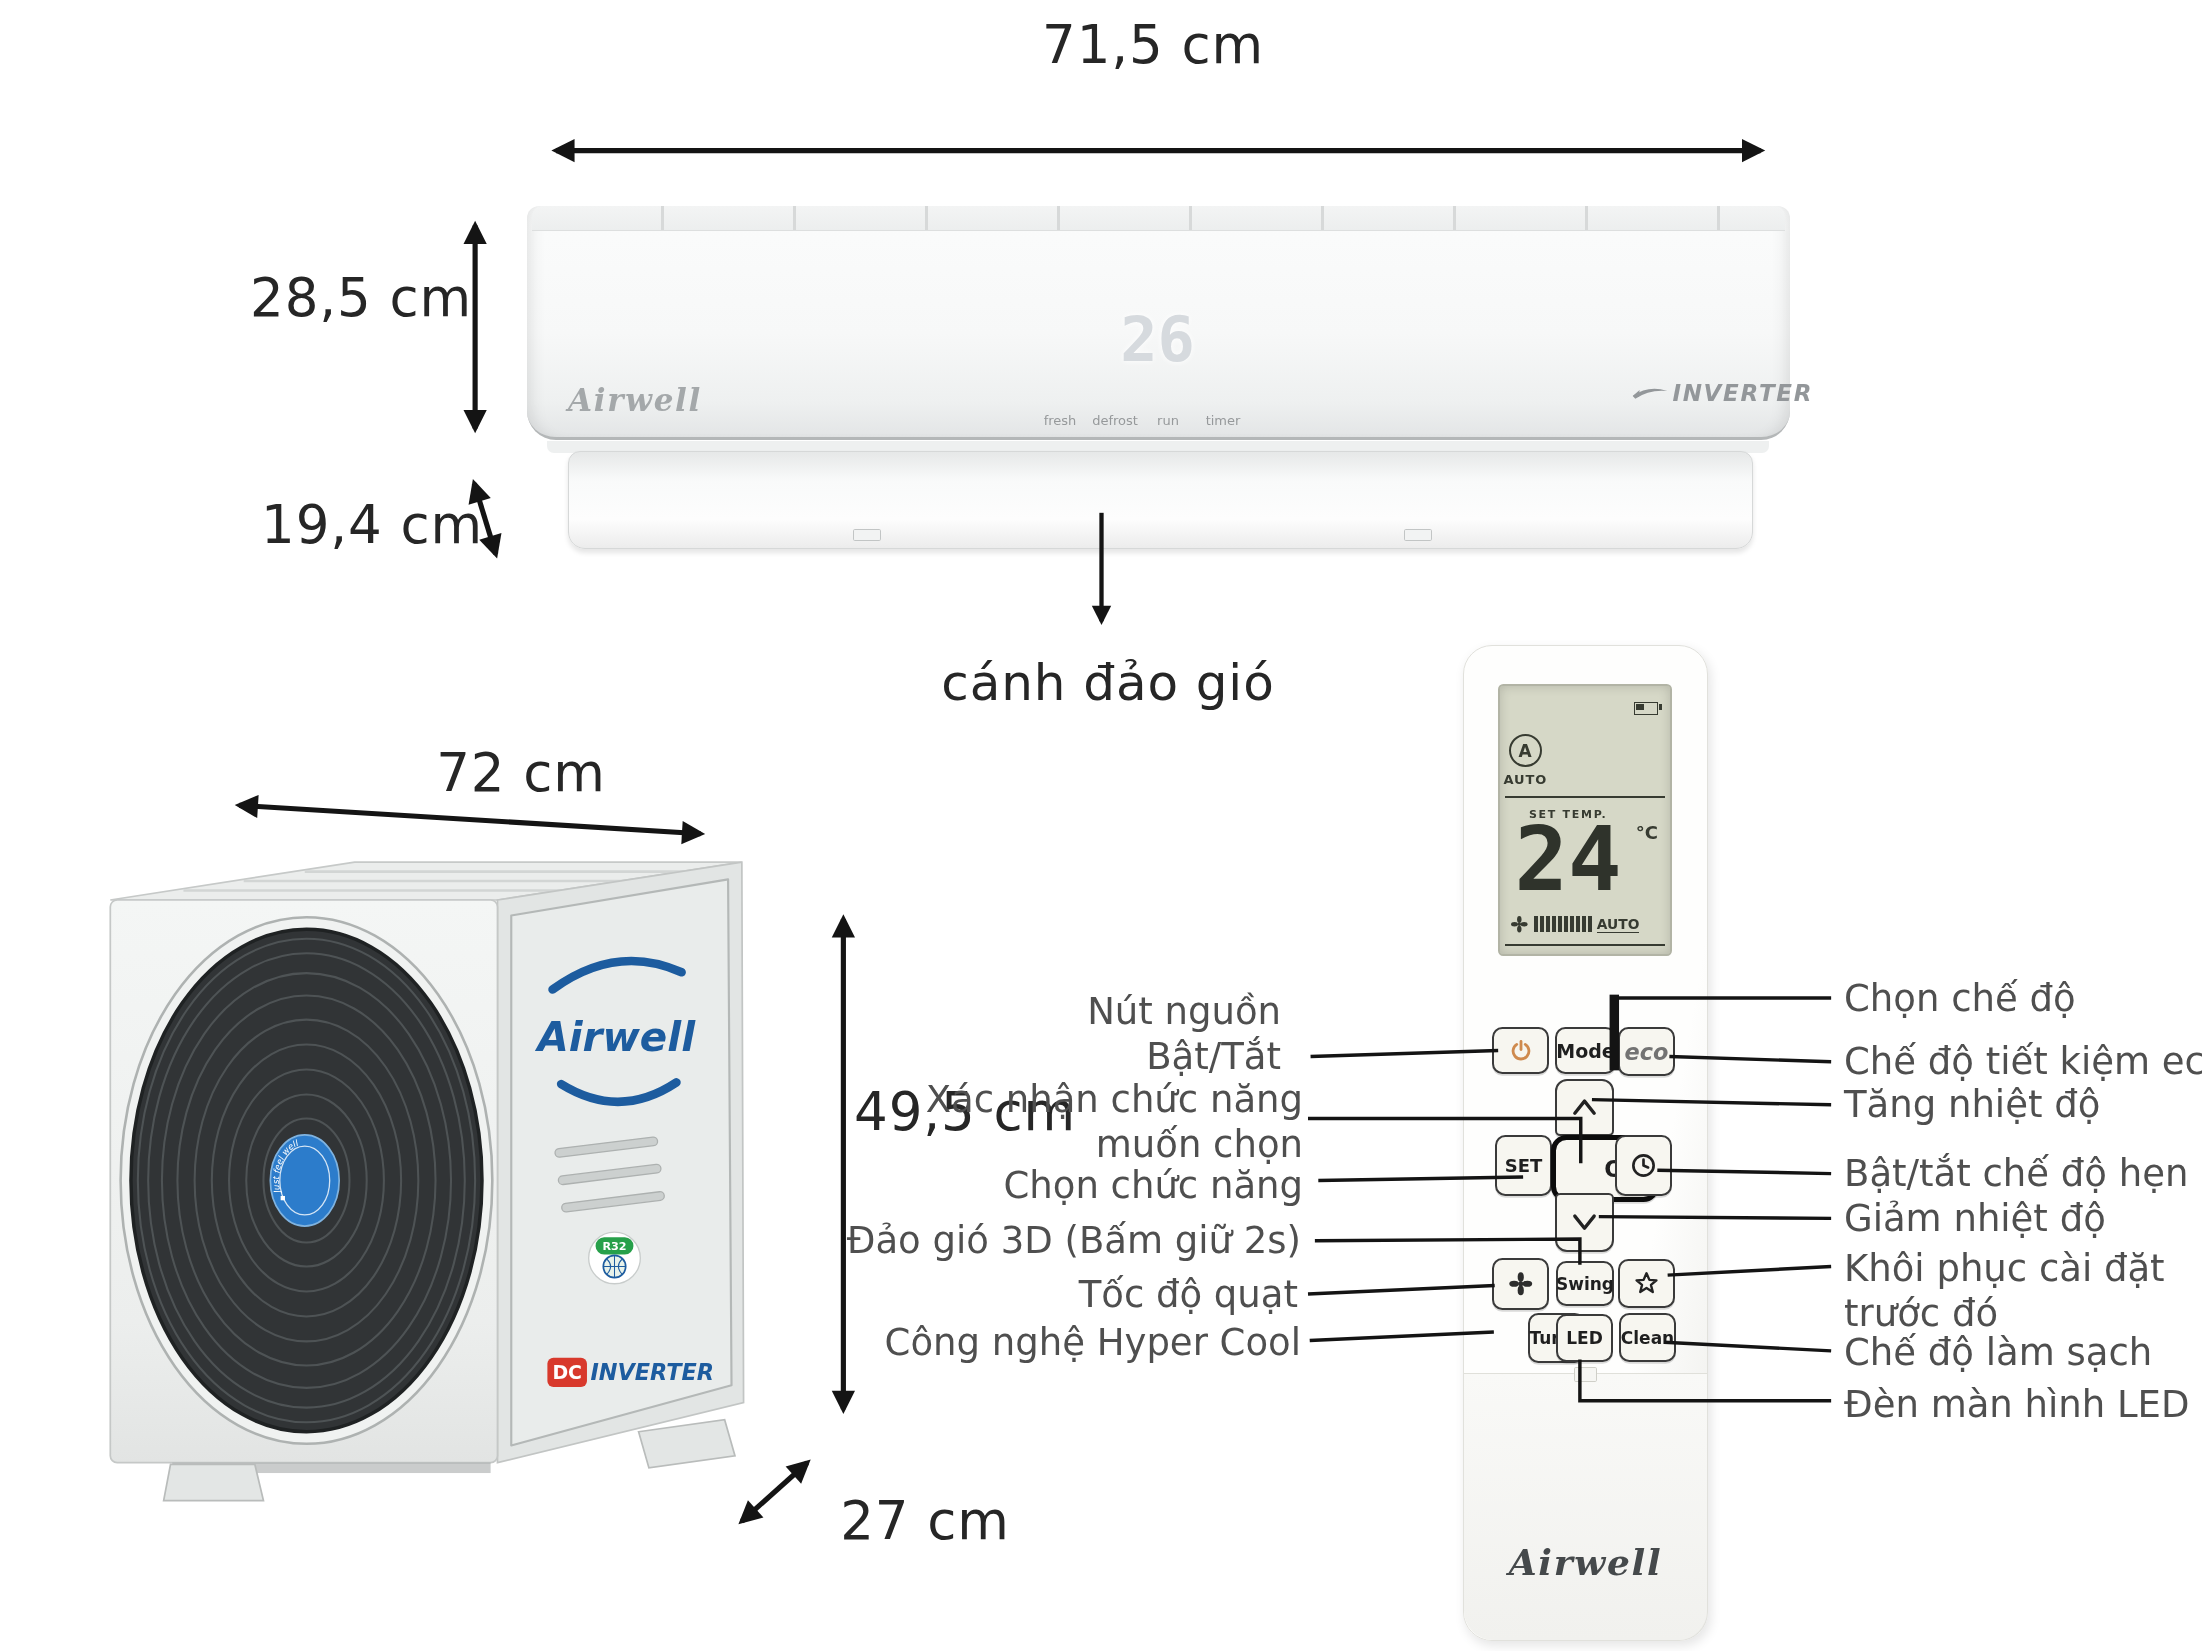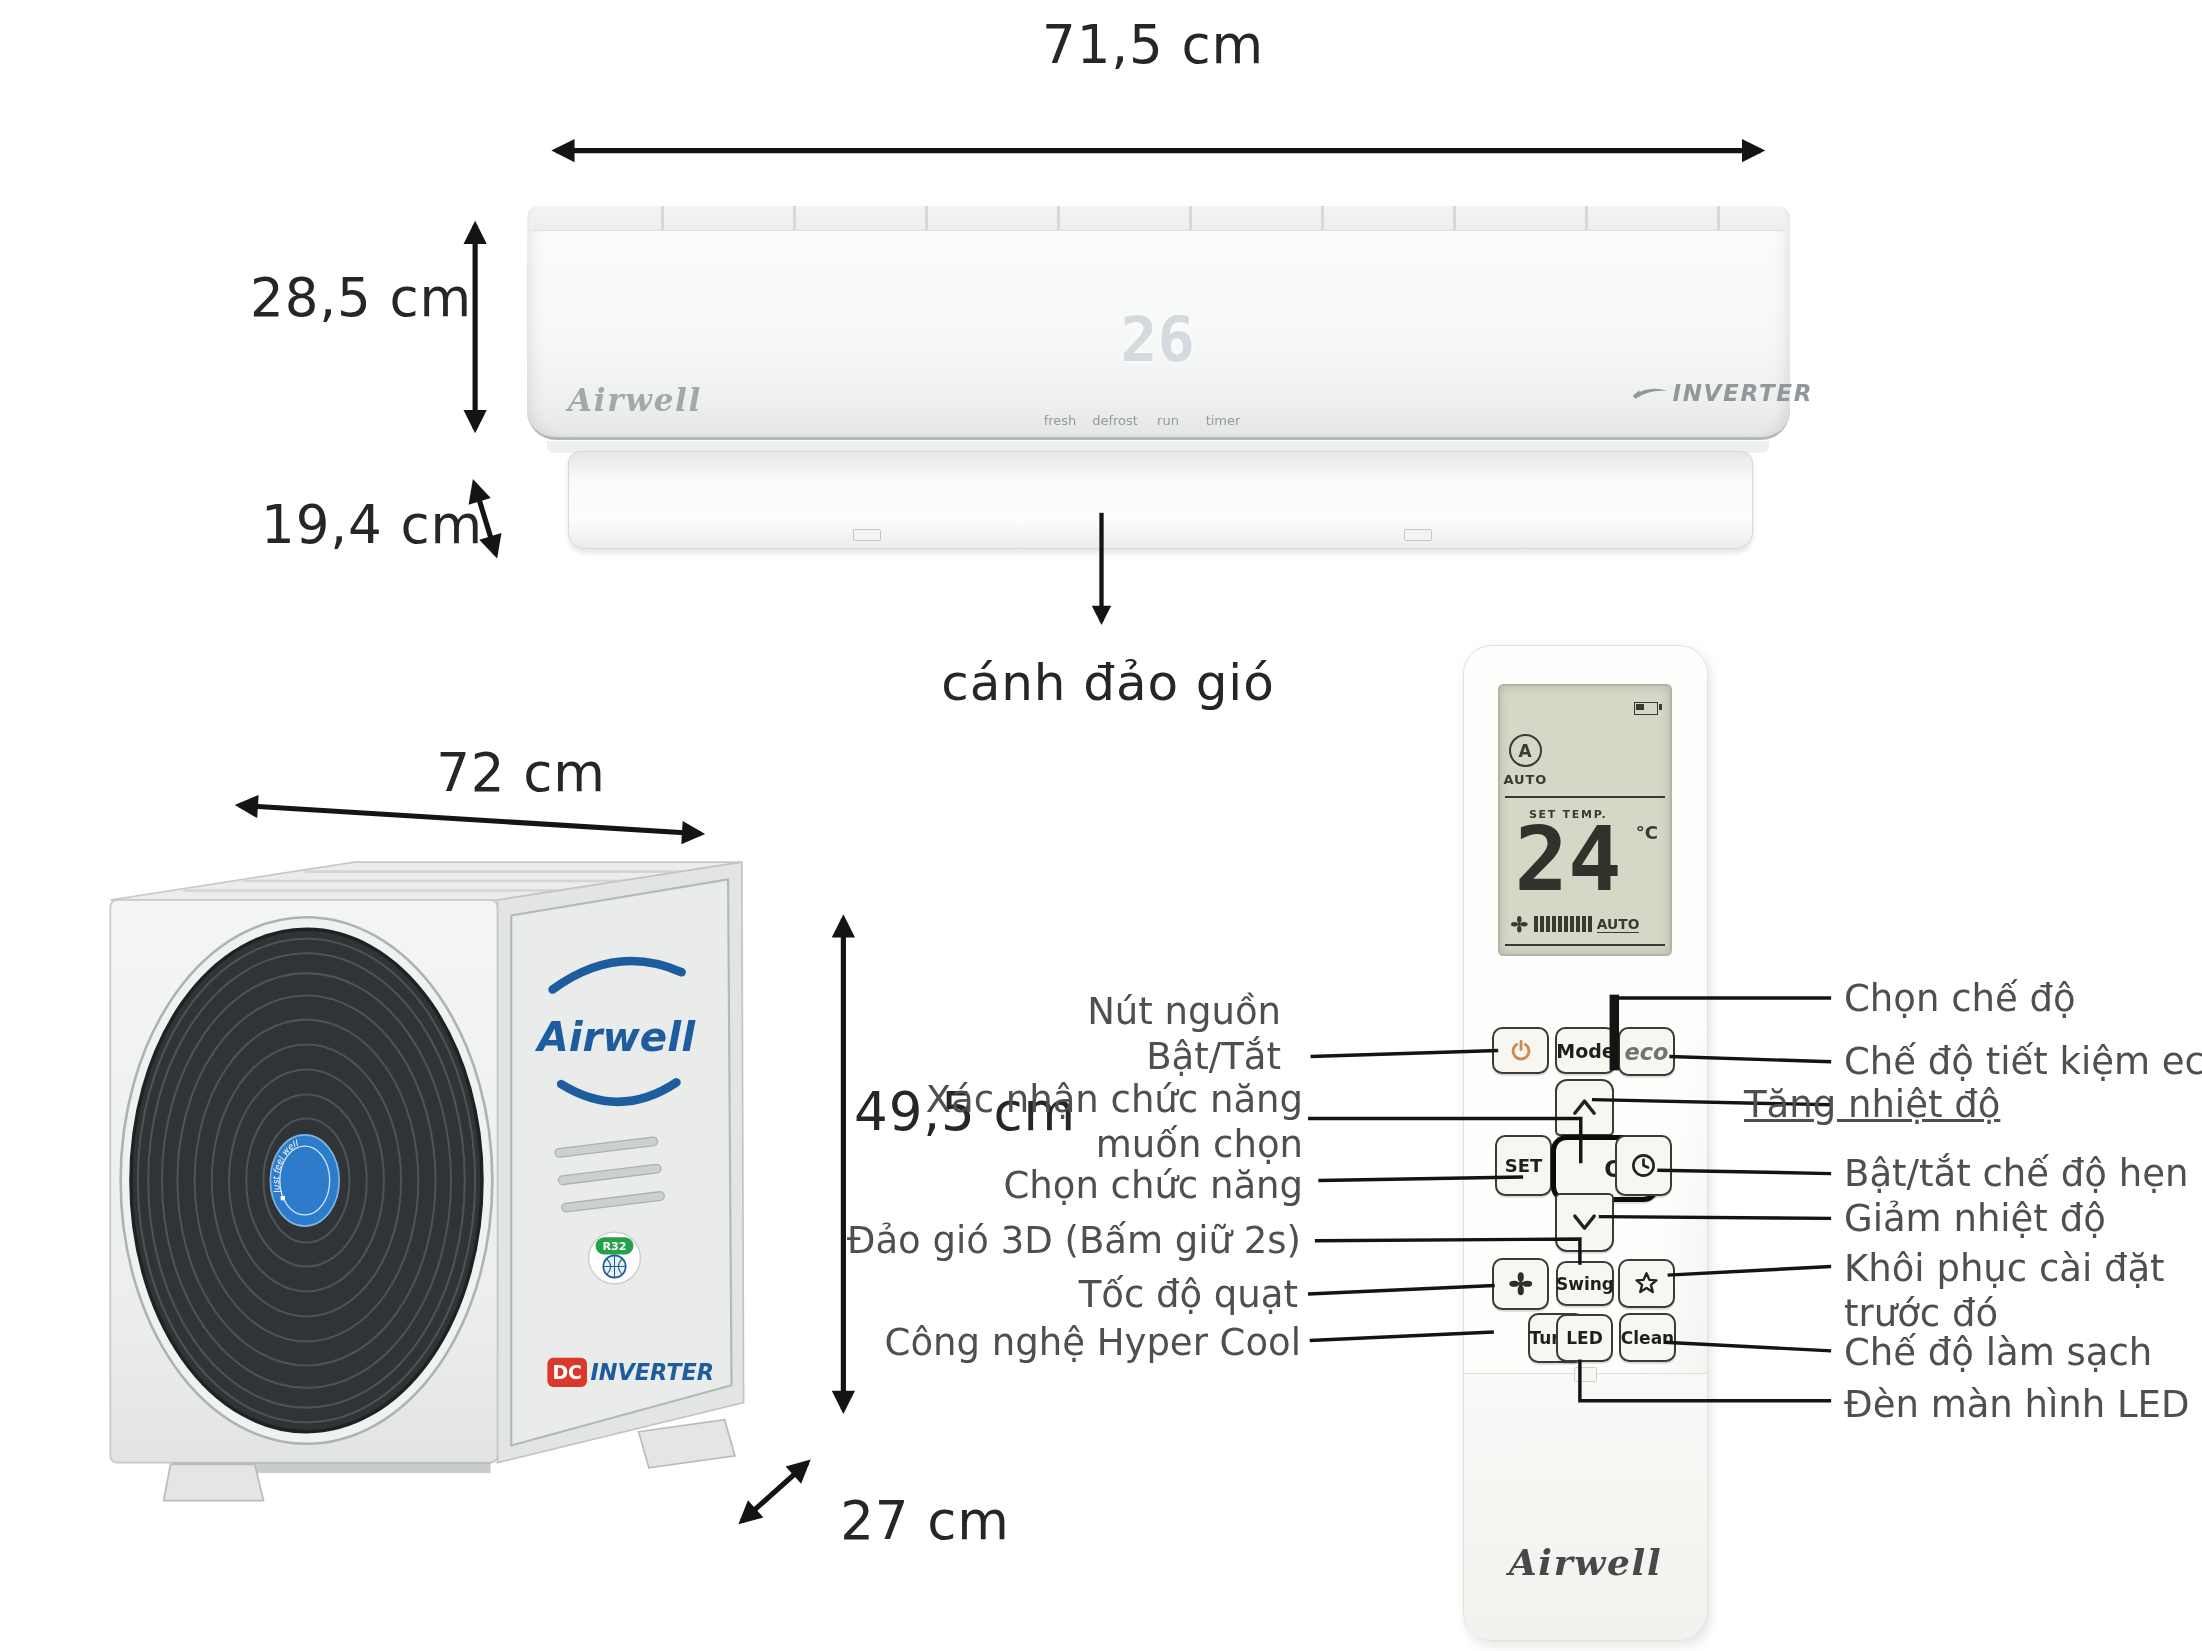--- a/index.html
+++ b/index.html
@@ -124,21 +124,21 @@
   <div class="callout right-align" style="right:902px;top:1320px;">
     <div>Công nghệ Hyper Cool</div>
   </div>
 
   <div class="callout" style="left:1844px;top:976px;">
     <div>Chọn chế độ</div>
   </div>
   <div class="callout" style="left:1844px;top:1039px;">
     <div>Chế độ tiết kiệm eco</div>
   </div>
-  <div class="callout" style="left:1744px;top:1082px;text-decoration:underline;">
+  <div class="callout" style="left:1844px;top:1082px;">
     <div>Tăng nhiệt độ</div>
   </div>
   <div class="callout" style="left:1844px;top:1151px;">
     <div>Bật/tắt chế độ hẹn giờ</div>
   </div>
   <div class="callout" style="left:1844px;top:1196px;">
     <div>Giảm nhiệt độ</div>
   </div>
   <div class="callout" style="left:1844px;top:1246px;">
     <div>Khôi phục cài đặt</div>

